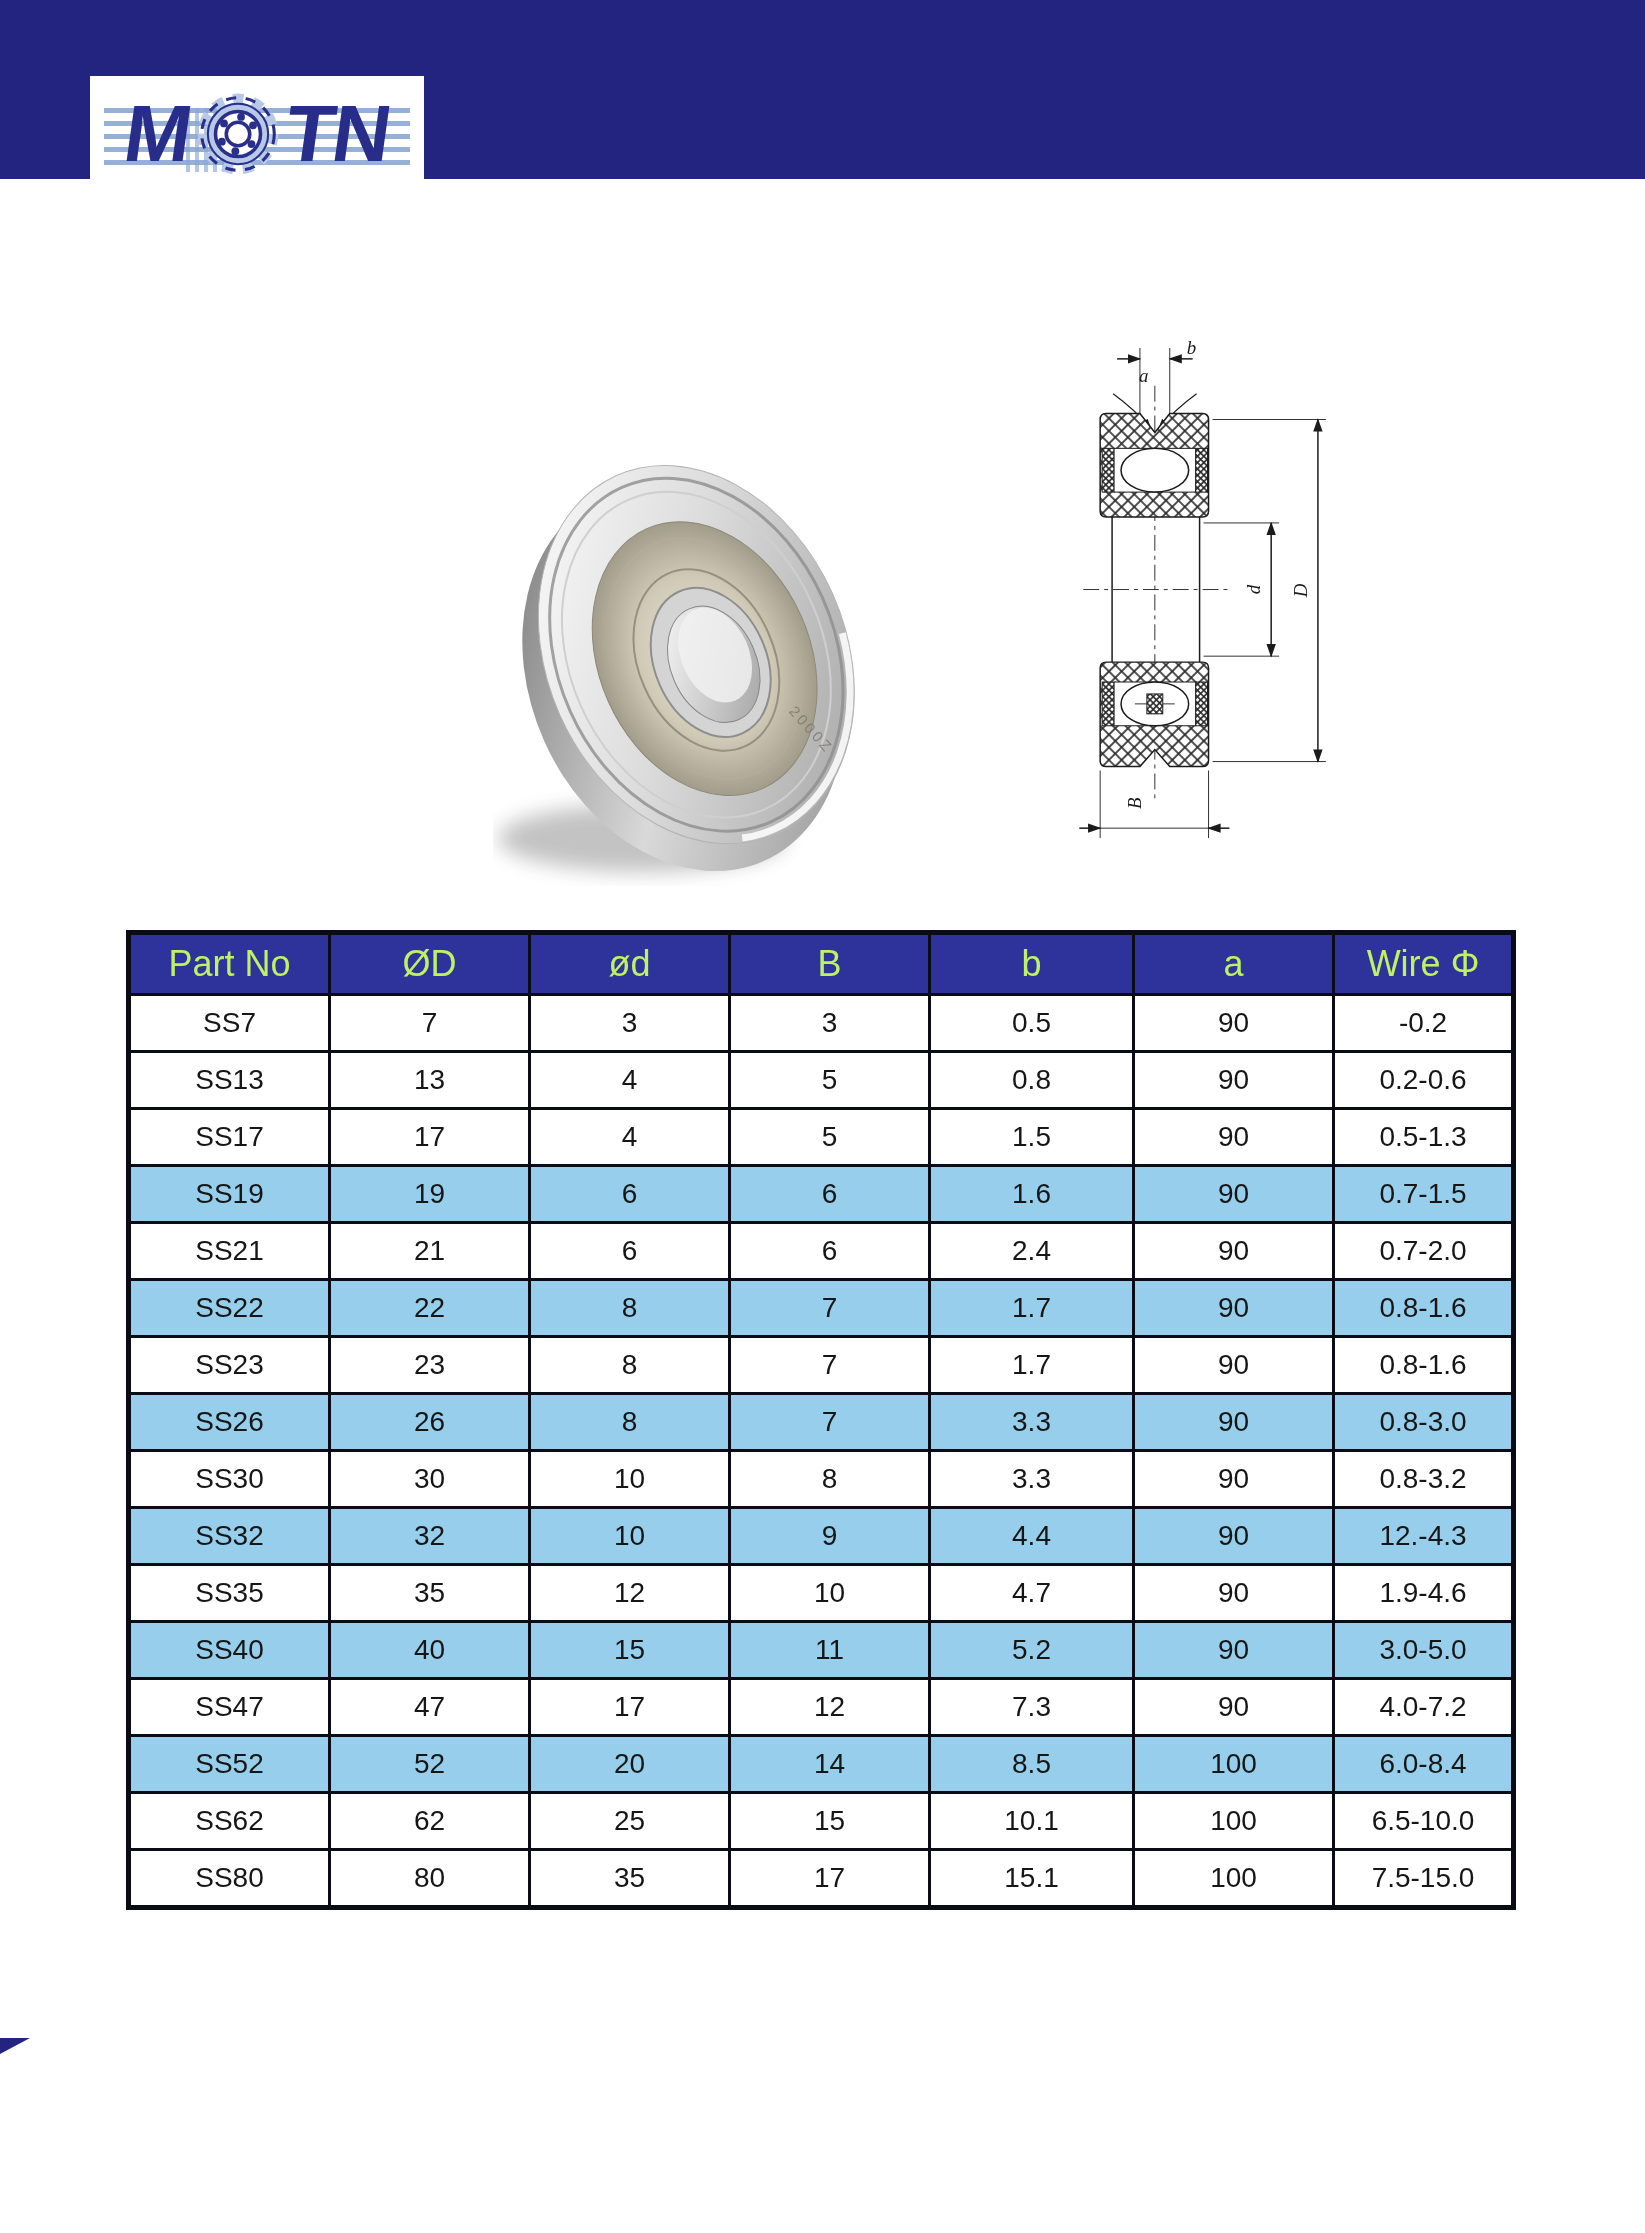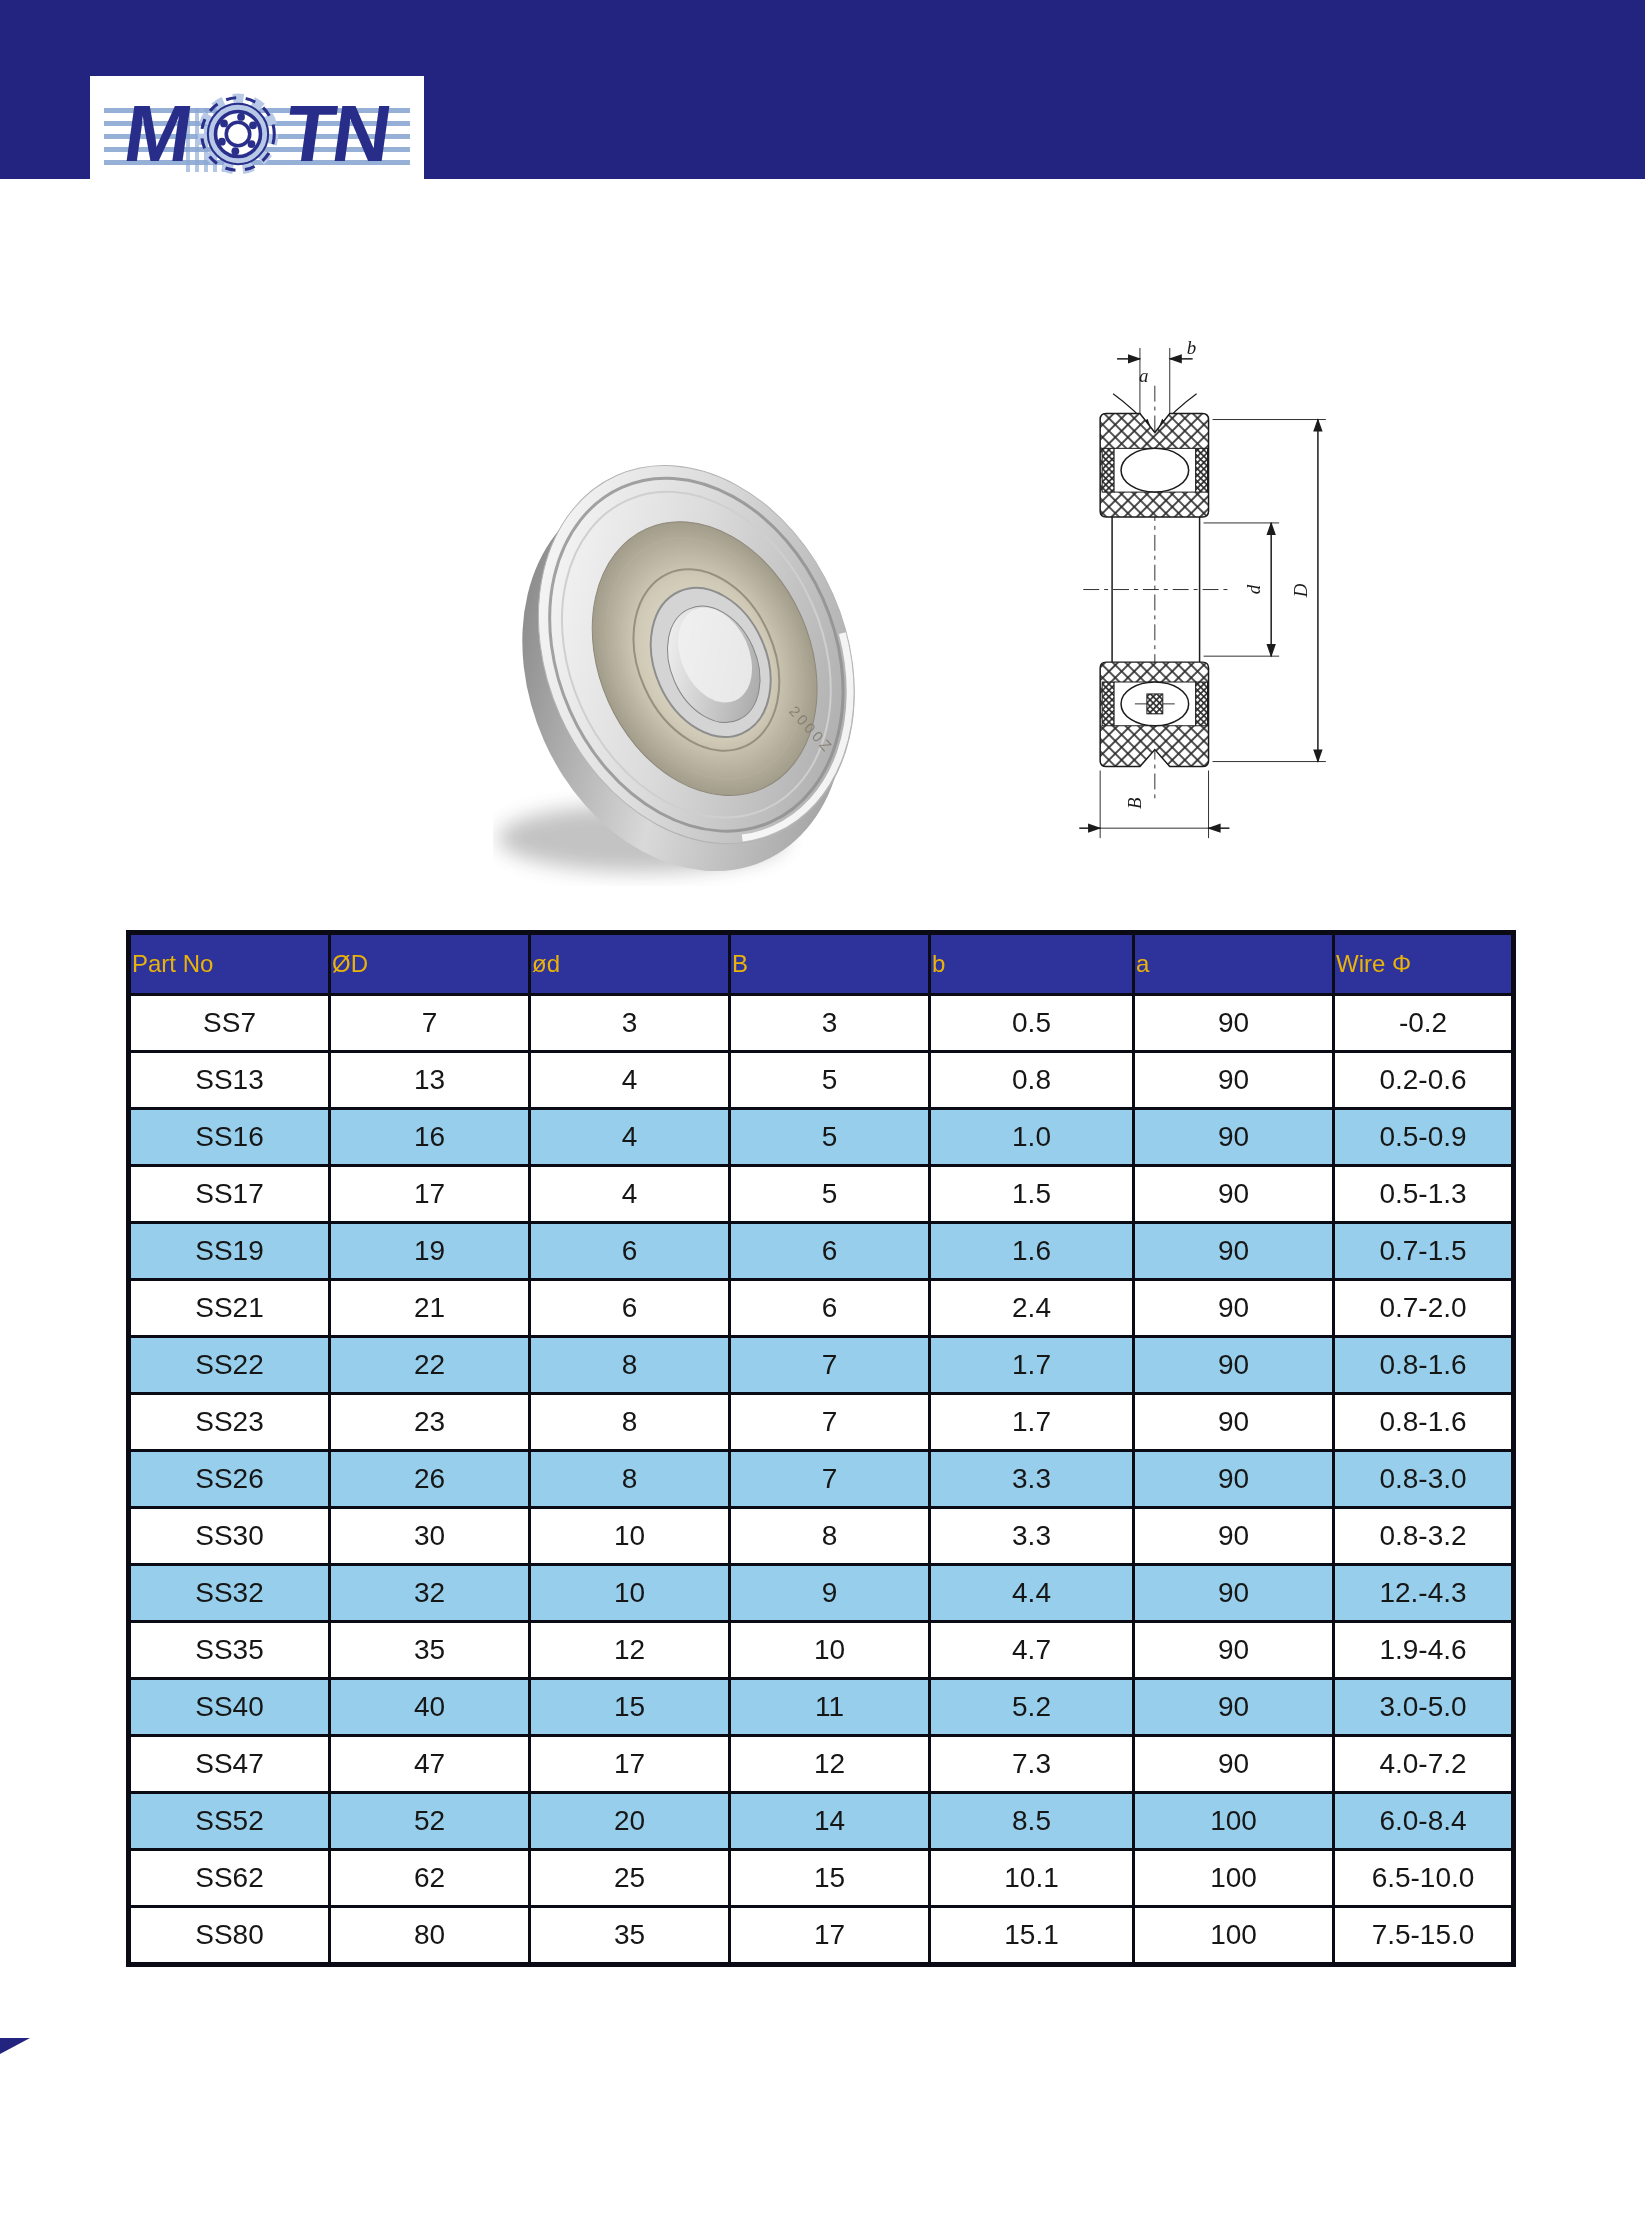--- a/index.html
+++ b/index.html
@@ -21,22 +21,22 @@
   .logo-gear{width:92px;height:92px;margin:0 2px;flex:0 0 auto;}
   
   .page-title{position:absolute;left:109px;top:271px;font-size:35px;color:var(--title_text,#2B3193);white-space:nowrap;}
   
   .photo-wrap{position:absolute;left:493px;top:448px;width:408px;height:438px;}
   .diagram-wrap{position:absolute;left:1077px;top:336px;width:275px;height:522px;}
   .dim-label{font-family:"Liberation Serif", serif;font-style:italic;font-size:19px;fill:#1b1b1b;}
   
   .spec-table{position:absolute;left:126px;top:930px;width:1385px;border-collapse:collapse;table-layout:fixed;
     border:5px solid var(--border,#0B0B16);}
-  .spec-table th{height:56px;background:var(--table_header_bg,#2E339B);color:#eab308;font-weight:400;font-size:24px;
-    border:3px solid var(--border,#0B0B16);text-align:left;}
+  .spec-table th{height:56px;background:var(--table_header_bg,#2E339B);color:#bef264;font-weight:400;font-size:36px;
+    border:3px solid var(--border,#0B0B16);text-align:center;}
   .spec-table td{height:52px;font-size:28px;color:#161616;border:3px solid var(--border,#0B0B16);
     text-align:center;background:#ffffff;}
   .spec-table tr.alt td{background:var(--row_alt_bg,#97CEEB);}
   
   .corner-wedge{position:absolute;left:0;top:2038px;width:0;height:0;
     border-top:16px solid var(--banner,#22247F);border-right:30px solid transparent;}
 </style>
 </head>
 <body>
 
@@ -215,29 +215,20 @@
     </tr>
         <tr>
       <td>SS13</td>
       <td>13</td>
       <td>4</td>
       <td>5</td>
       <td>0.8</td>
       <td>90</td>
       <td>0.2-0.6</td>
     </tr>
-        <tr class="alt">
-      <td>SS16</td>
-      <td>16</td>
-      <td>4</td>
-      <td>5</td>
-      <td>1.0</td>
-      <td>90</td>
-      <td>0.5-0.9</td>
-    </tr>
         <tr>
       <td>SS17</td>
       <td>17</td>
       <td>4</td>
       <td>5</td>
       <td>1.5</td>
       <td>90</td>
       <td>0.5-1.3</td>
     </tr>
         <tr class="alt">

